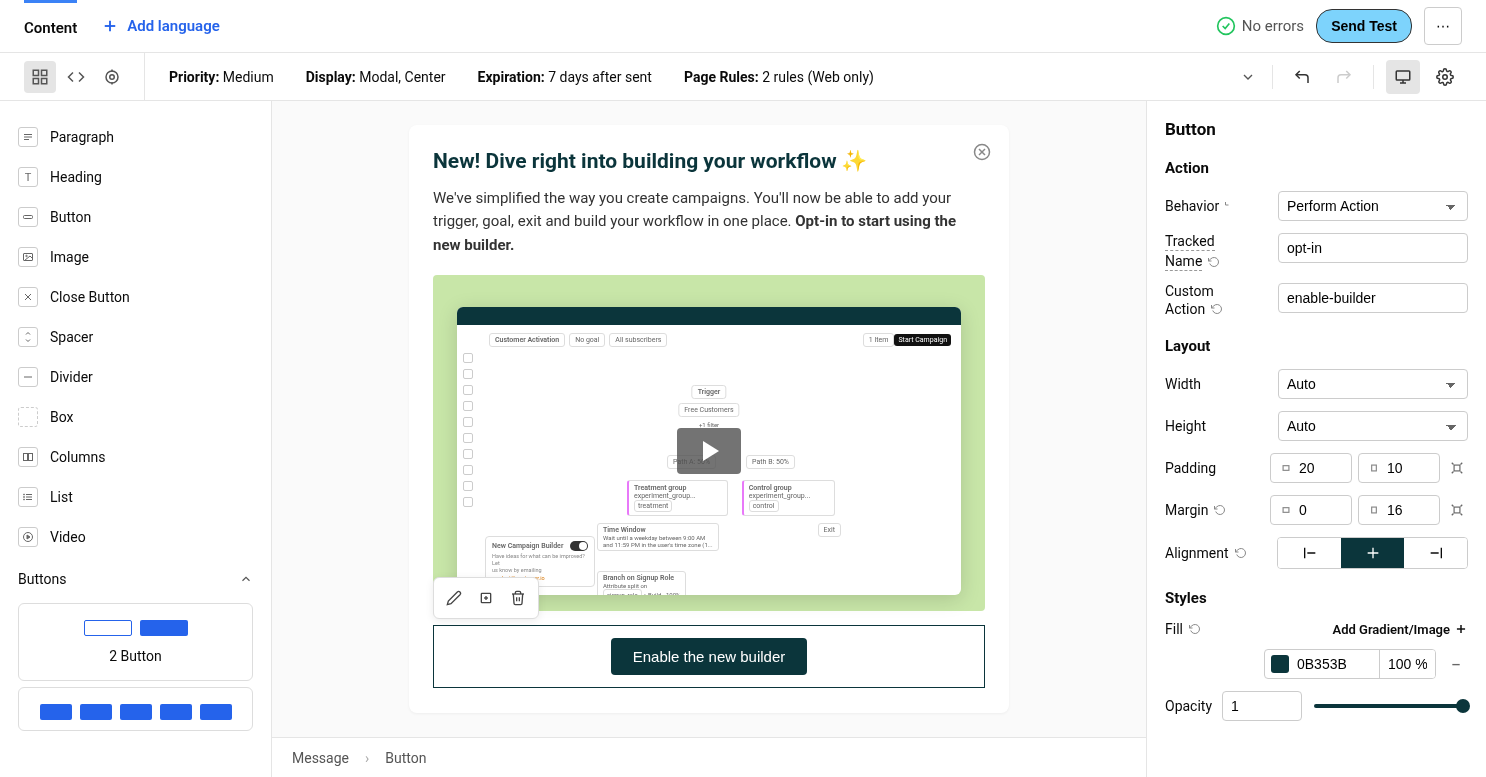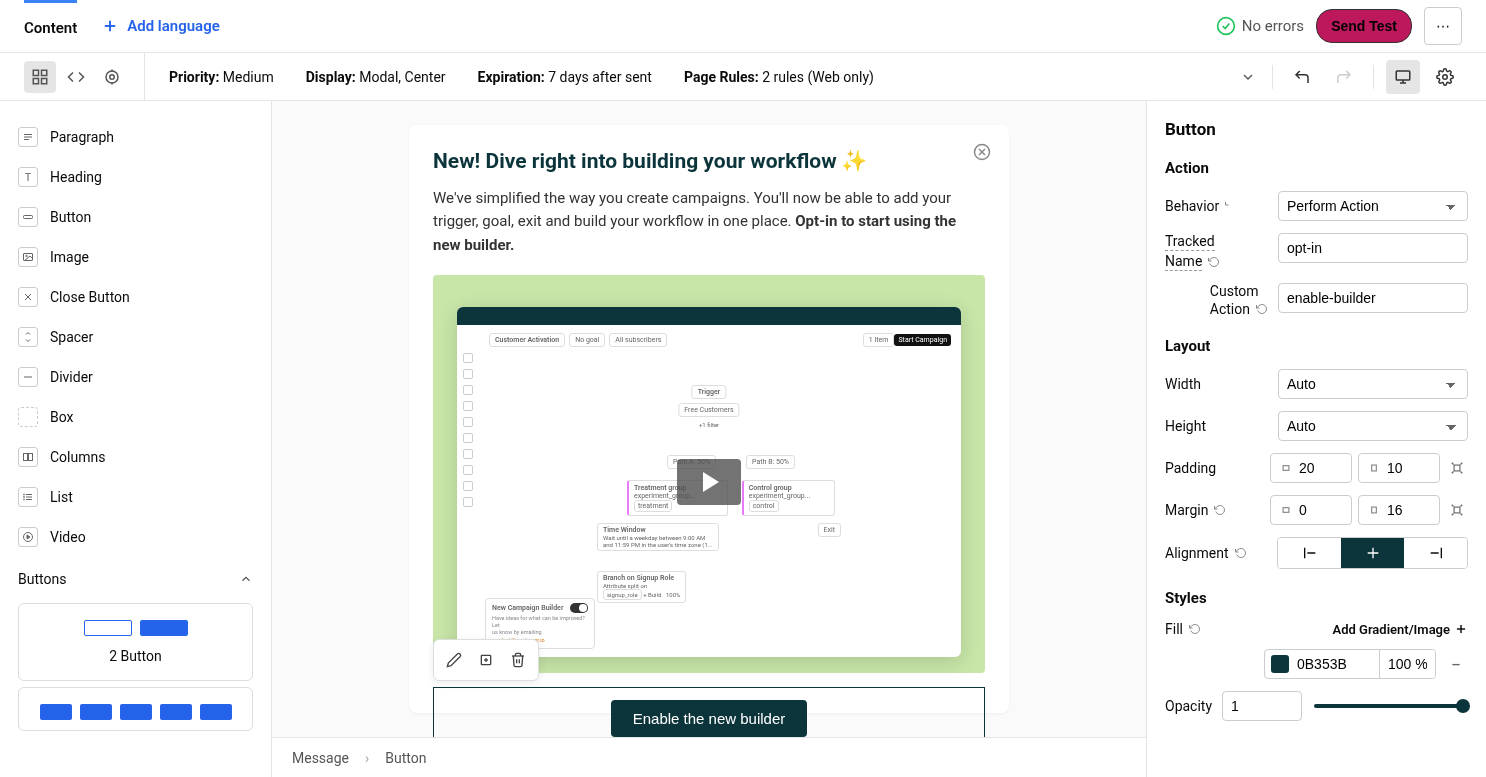--- a/index.html
+++ b/index.html
@@ -7,21 +7,21 @@
 
 
 .top-tabs { height: 53px; display: flex; align-items: center; border-bottom: 1px solid #e5e5e5; padding: 0 24px; justify-content: space-between; }
 .top-tabs-left { display: flex; align-items: center; gap: 24px; height: 100%; }
 .tab { height: 100%; display: flex; align-items: center; font-weight: 600; font-size: 15px; }
 .tab.active { border-top: 3px solid #3b82f6; padding-top: 0; }
 .tab:not(.active) { border-top: 3px solid transparent; }
 .add-lang { color: #2563eb; font-weight: 600; font-size: 15px; display: flex; align-items: center; gap: 8px; cursor: pointer; }
 .top-tabs-right { display: flex; align-items: center; gap: 12px; }
 .no-errors { display: flex; align-items: center; gap: 6px; color: #555; font-size: 15px; }
-.btn-outline { border: 1px solid #333; border-radius: 16px; padding: 8px 14px; font-weight: 600; font-size: 14px; background: #be185d; cursor: pointer; }
+.btn-outline { border: 1px solid #333; border-radius: 16px; padding: 8px 14px; font-weight: 600; font-size: 14px; background: #7dd3fc; cursor: pointer; }
 .btn-icon-square { width: 38px; height: 38px; border: 1px solid #ccc; border-radius: 4px; display: flex; align-items: center; justify-content: center; cursor: pointer; background:#fff; }
 
 
 .toolbar { height: 48px; display: flex; align-items: center; border-bottom: 1px solid #e5e5e5; padding: 0 24px; justify-content: space-between; }
 .toolbar-left { display: flex; align-items: center; gap: 8px; height:100%; }
 .view-switch { display: flex; gap: 4px; border-right: 1px solid #e5e5e5; padding-right: 16px; height:100%; align-items:center;}
 .view-btn { width: 32px; height: 32px; display: flex; align-items: center; justify-content: center; border-radius: 4px; cursor: pointer; color:#555;}
 .view-btn.active { background: #e5e5e5; }
 .config-group { display:flex; gap:32px; padding-left:16px;}
 .config-item { font-size: 14px; }
@@ -50,21 +50,21 @@
 .mini-btn.sm{ width:32px;}
 
 
 .canvas-wrap { flex: 1; display: flex; flex-direction: column; background: #fafafa; position:relative;}
 .canvas { flex: 1; display: flex; justify-content: center; padding: 24px 0; overflow:auto;}
 .modal-card { width: 600px; background: #fff; border-radius: 8px; box-shadow: 0 1px 3px rgba(0,0,0,0.05); padding: 24px; position:relative;}
 .modal-close { position:absolute; top:18px; right:18px; width:18px; height:18px; color:#888; cursor:pointer;}
 .modal-title { font-size: 21px; font-weight: 700; color: #0b353b; margin-bottom: 14px; }
 .modal-body { font-size: 15px; color: #333; line-height: 1.55; margin-bottom: 18px;}
 .video-frame { background: #c8e6a8; border-radius: 4px; padding: 32px 24px 16px; position:relative;}
-.video-inner { background: #fff; border-radius: 6px; height: 350px; position:relative; box-shadow: 0 4px 20px rgba(0,0,0,0.15); overflow:hidden;}
+.video-inner { background: #fff; border-radius: 6px; height: 288px; position:relative; box-shadow: 0 4px 20px rgba(0,0,0,0.15); overflow:hidden;}
 .video-topbar{ height:18px; background:#0b353b;}
 .play-btn { position:absolute; top:50%; left:50%; transform:translate(-50%,-50%); width:64px; height:46px; background: rgba(80,80,80,0.8); border-radius:4px; display:flex; align-items:center; justify-content:center; cursor:pointer;}
 .play-btn::after{ content:''; border-left:16px solid #fff; border-top:10px solid transparent; border-bottom:10px solid transparent; margin-left:3px;}
 .edit-widgets { position:absolute; bottom:-8px; left:0; background:#fff; border:1px solid #ddd; border-radius:6px; padding:6px; display:flex; gap:4px; box-shadow:0 2px 8px rgba(0,0,0,0.08);}
 .ew-btn{ width:28px; height:28px; display:flex; align-items:center; justify-content:center; cursor:pointer; border-radius:4px; color:#444;}
 .cta-wrap{ border:1.5px solid #0b353b; padding:12px; margin-top:14px; display:flex; justify-content:center;}
 .cta-btn{ background:#0b353b; color:#fff; padding:10px 22px; border-radius:4px; font-weight:500; font-size:15px; cursor:pointer; border:none;}
 
 .breadcrumb { height: 40px; border-top: 1px solid #e5e5e5; display:flex; align-items:center; padding: 0 20px; gap:16px; font-size:14px; color:#555; background:#fff;}
 .bc-sep{ color:#aaa;}
@@ -464,21 +464,21 @@
           <span style="display:flex; align-items:center; gap:6px;">
             <span class="dashed-underline">Name</span>
             <svg class="reset-icon" viewBox="0 0 24 24" fill="none" stroke="currentColor" stroke-width="2">
               <polyline points="1 4 1 10 7 10"></polyline>
               <path d="M3.51 15a9 9 0 1 0 2.13-9.36L1 10"></path>
             </svg>
           </span>
         </div>
       <input class="rp-input" value="opt-in" style="">
     </div>
-    <div class="rp-row" style="align-items:flex-start;justify-content:flex-end;">
+    <div class="rp-row" style="align-items:flex-start;">
       <div class="rp-label" style="flex-direction:column; align-items:flex-start; gap:2px;">
           <span>Custom</span>
           <span style="display:flex; align-items:center; gap:6px;">
             <span>Action</span>
             <svg class="reset-icon" viewBox="0 0 24 24" fill="none" stroke="currentColor" stroke-width="2">
               <polyline points="1 4 1 10 7 10"></polyline>
               <path d="M3.51 15a9 9 0 1 0 2.13-9.36L1 10"></path>
             </svg>
           </span>
         </div>

